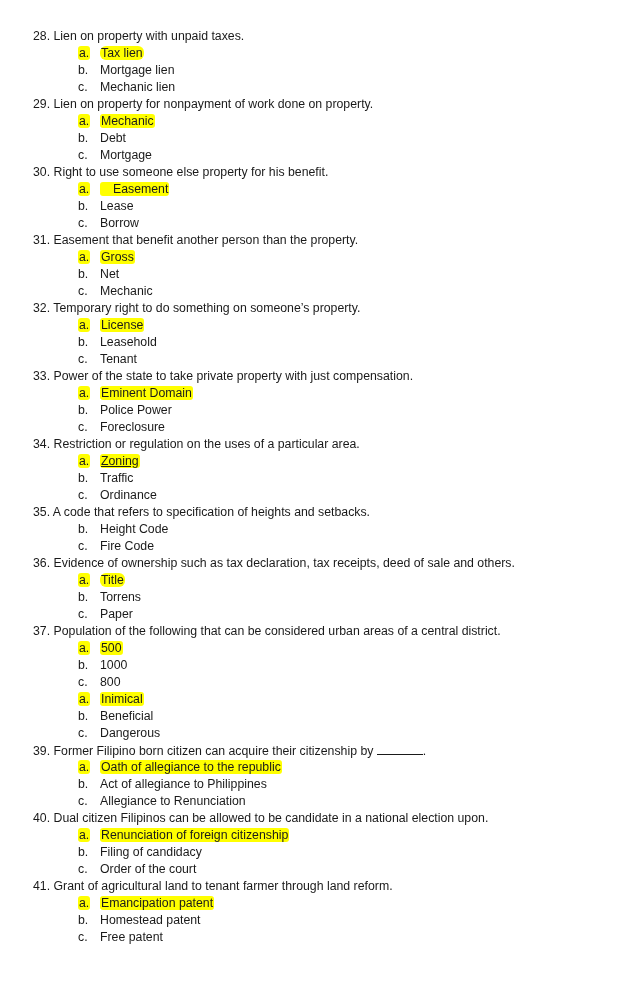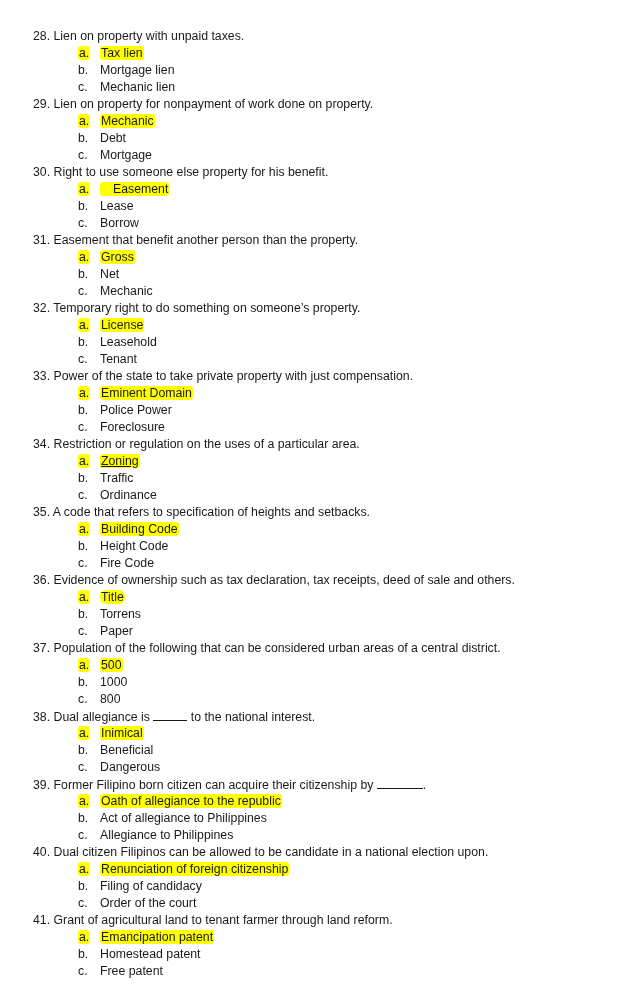--- a/index.html
+++ b/index.html
@@ -15,21 +15,21 @@
   .opt-letter { display: inline-block; width: 22px; }
   .hl { background: #ffff00; border-radius: 3px; padding: 0 1px; }
   .blank { display: inline-block; border-bottom: 1px solid #1a1a1a; height: 12px; vertical-align: baseline; }
 </style>
 </head>
 <body>
 
 <div id="doc">
     <div class="question">
       <div class="q-line"><span>28.</span> <span>Lien on property with unpaid taxes.</span></div>
-      <div class="opt-line"><span class="opt-letter"><span class="hl" style="background: rgb(255, 255, 0);">a.</span></span><span class="hl" style="background: rgb(255, 255, 0);">Tax lien</span></div>
+      <div class="opt-line"><span class="opt-letter"><span class="hl" style="background: rgb(255, 255, 0);">a.</span></span><span class="hl" style="background: rgb(255, 255, 0); border-radius: 6px;">Tax lien</span></div>
       <div class="opt-line"><span class="opt-letter"><span>b.</span></span><span>Mortgage lien</span></div>
       <div class="opt-line"><span class="opt-letter"><span>c.</span></span><span>Mechanic lien</span></div>
     </div>
     <div class="question">
       <div class="q-line"><span>29.</span> <span>Lien on property for nonpayment of work done on property.</span></div>
       <div class="opt-line"><span class="opt-letter"><span class="hl" style="background: rgb(255, 255, 0);">a.</span></span><span class="hl" style="background: rgb(255, 255, 0);">Mechanic</span></div>
       <div class="opt-line"><span class="opt-letter"><span>b.</span></span><span>Debt</span></div>
       <div class="opt-line"><span class="opt-letter"><span>c.</span></span><span>Mortgage</span></div>
     </div>
     <div class="question">
@@ -57,47 +57,45 @@
       <div class="opt-line"><span class="opt-letter"><span>c.</span></span><span>Foreclosure</span></div>
     </div>
     <div class="question">
       <div class="q-line"><span>34.</span> <span>Restriction or regulation on the uses of a particular area.</span></div>
       <div class="opt-line"><span class="opt-letter"><span class="hl" style="background: rgb(255, 255, 0);">a.</span></span><span class="hl" style="background: rgb(255, 255, 0); text-decoration: underline;">Zoning</span></div>
       <div class="opt-line"><span class="opt-letter"><span>b.</span></span><span>Traffic</span></div>
       <div class="opt-line"><span class="opt-letter"><span>c.</span></span><span>Ordinance</span></div>
     </div>
     <div class="question">
       <div class="q-line"><span>35.</span> <span>A code that refers to specification of heights and setbacks.</span></div>
-      <div class="opt-line"><span class="opt-letter"><span class="hl" style="background: rgb(255, 255, 0);">a.</span></span><span class="hl" style="background: rgb(255, 255, 0);">Building Code</span></div>
       <div class="opt-line"><span class="opt-letter"><span>b.</span></span><span>Height Code</span></div>
       <div class="opt-line"><span class="opt-letter"><span>c.</span></span><span>Fire Code</span></div>
     </div>
     <div class="question">
       <div class="q-line"><span>36.</span> <span>Evidence of ownership such as tax declaration, tax receipts, deed of sale and others.</span></div>
       <div class="opt-line"><span class="opt-letter"><span class="hl" style="background: rgb(255, 255, 0);">a.</span></span><span class="hl" style="background: rgb(255, 255, 0); border-radius: 6px;">Title</span></div>
       <div class="opt-line"><span class="opt-letter"><span>b.</span></span><span>Torrens</span></div>
       <div class="opt-line"><span class="opt-letter"><span>c.</span></span><span>Paper</span></div>
     </div>
     <div class="question">
       <div class="q-line"><span>37.</span> <span>Population of the following that can be considered urban areas of a central district.</span></div>
       <div class="opt-line"><span class="opt-letter"><span class="hl" style="background: rgb(255, 255, 0);">a.</span></span><span class="hl" style="background: rgb(255, 255, 0);">500</span></div>
       <div class="opt-line"><span class="opt-letter"><span>b.</span></span><span>1000</span></div>
       <div class="opt-line"><span class="opt-letter"><span>c.</span></span><span>800</span></div>
     </div>
     <div class="question">
-      <div class="q-line"><span>38.</span> <span style="white-space: pre;">Dual allegiance is </span><span class="blank" style="width: 34px;"></span><span style="white-space: pre;"> to the national interest.</span></div>
       <div class="opt-line"><span class="opt-letter"><span class="hl" style="background: rgb(255, 255, 0);">a.</span></span><span class="hl" style="background: rgb(255, 255, 0);">Inimical</span></div>
       <div class="opt-line"><span class="opt-letter"><span>b.</span></span><span>Beneficial</span></div>
       <div class="opt-line"><span class="opt-letter"><span>c.</span></span><span>Dangerous</span></div>
     </div>
     <div class="question">
       <div class="q-line"><span>39.</span> <span style="white-space: pre;">Former Filipino born citizen can acquire their citizenship by </span><span class="blank" style="width: 46px;"></span><span style="white-space: pre;">.</span></div>
       <div class="opt-line"><span class="opt-letter"><span class="hl" style="background: rgb(255, 255, 0);">a.</span></span><span class="hl" style="background: rgb(255, 255, 0);">Oath of allegiance to the republic</span></div>
       <div class="opt-line"><span class="opt-letter"><span>b.</span></span><span>Act of allegiance to Philippines</span></div>
-      <div class="opt-line"><span class="opt-letter"><span>c.</span></span><span>Allegiance to Philippines</span></div>
+      <div class="opt-line"><span class="opt-letter"><span>c.</span></span><span>Allegiance to Renunciation</span></div>
     </div>
     <div class="question">
       <div class="q-line"><span>40.</span> <span>Dual citizen Filipinos can be allowed to be candidate in a national election upon.</span></div>
       <div class="opt-line"><span class="opt-letter"><span class="hl" style="background: rgb(255, 255, 0);">a.</span></span><span class="hl" style="background: rgb(255, 255, 0);">Renunciation of foreign citizenship</span></div>
       <div class="opt-line"><span class="opt-letter"><span>b.</span></span><span>Filing of candidacy</span></div>
       <div class="opt-line"><span class="opt-letter"><span>c.</span></span><span>Order of the court</span></div>
     </div>
     <div class="question">
       <div class="q-line"><span>41.</span> <span>Grant of agricultural land to tenant farmer through land reform.</span></div>
       <div class="opt-line"><span class="opt-letter"><span class="hl" style="background: rgb(255, 255, 0);">a.</span></span><span class="hl" style="background: rgb(255, 255, 0);">Emancipation patent</span></div>

